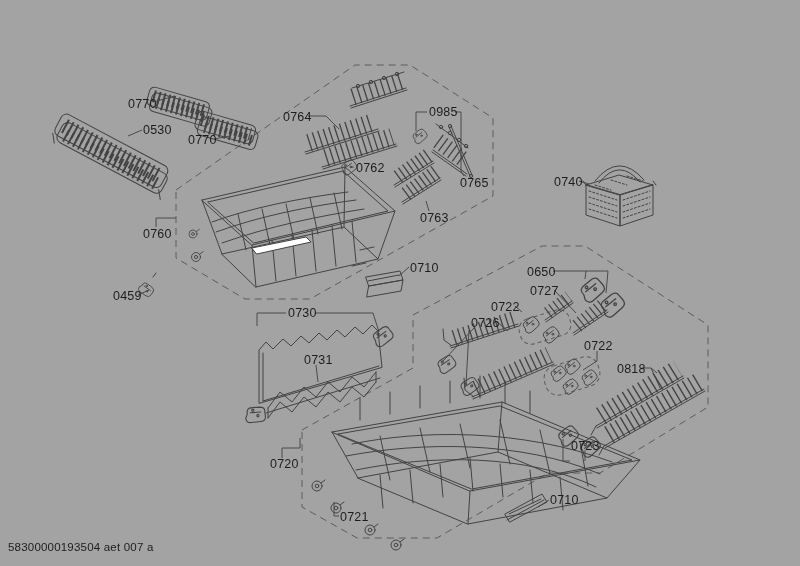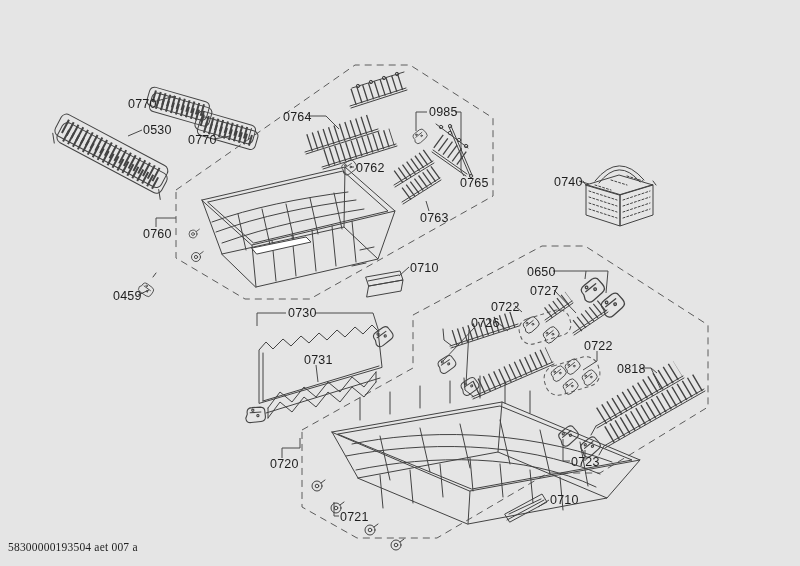--- a/index.html
+++ b/index.html
@@ -1,21 +1,21 @@
 <!DOCTYPE html>
 <html><head>
 <meta charset="utf-8">
 <style>
   html,body{margin:0;padding:0;background:#fff;}
-  .canvas{position:relative;width:800px;height:566px;background:#e5e5e5;overflow:hidden;
+  .canvas{position:relative;width:800px;height:566px;background:#a3a3a3;overflow:hidden;
           font-family:"Liberation Sans",sans-serif;}
   .canvas svg{position:absolute;left:0;top:0;}
   .plabel{position:absolute;font-size:12.5px;line-height:12px;color:#1d1d1d;letter-spacing:.2px;
           white-space:nowrap;}
-  .footer{position:absolute;left:8px;top:541px;font-size:11.5px;color:#1d1d1d;letter-spacing:.2px;font-family:Liberation Serif, serif;}
+  .footer{position:absolute;left:8px;top:541px;font-size:11.5px;color:#1d1d1d;letter-spacing:.2px;}
 </style>
 </head>
 <body>
 
 <div class="canvas">
 
 <svg width="800" height="566" viewBox="0 0 800 566">
   <defs>
     <g id="clip">
       <path d="M2,10 q-3,-5 2,-7 l7,-3 q4,-1 5,2 l2,4 q2,4 -2,6 l-8,4 q-4,2 -6,-2 z"></path>
@@ -265,18 +265,18 @@
 <div class="plabel" style="left:288px;top:307px">0730</div>
 <div class="plabel" style="left:304px;top:354px">0731</div>
 <div class="plabel" style="left:527px;top:266px">0650</div>
 <div class="plabel" style="left:530px;top:285px">0727</div>
 <div class="plabel" style="left:491px;top:301px">0722</div>
 <div class="plabel" style="left:471px;top:317px">0726</div>
 <div class="plabel" style="left:584px;top:340px">0722</div>
 <div class="plabel" style="left:617px;top:363px">0818</div>
 <div class="plabel" style="left:270px;top:458px">0720</div>
 <div class="plabel" style="left:340px;top:511px">0721</div>
-<div class="plabel" style="left:571px;top:456px">0723</div>
+<div class="plabel" style="left:571px;top:440px">0723</div>
 <div class="plabel" style="left:550px;top:494px">0710</div>
 
 <div class="footer">58300000193504 aet 007 a</div>
 
 </div>
 
 </body></html>

